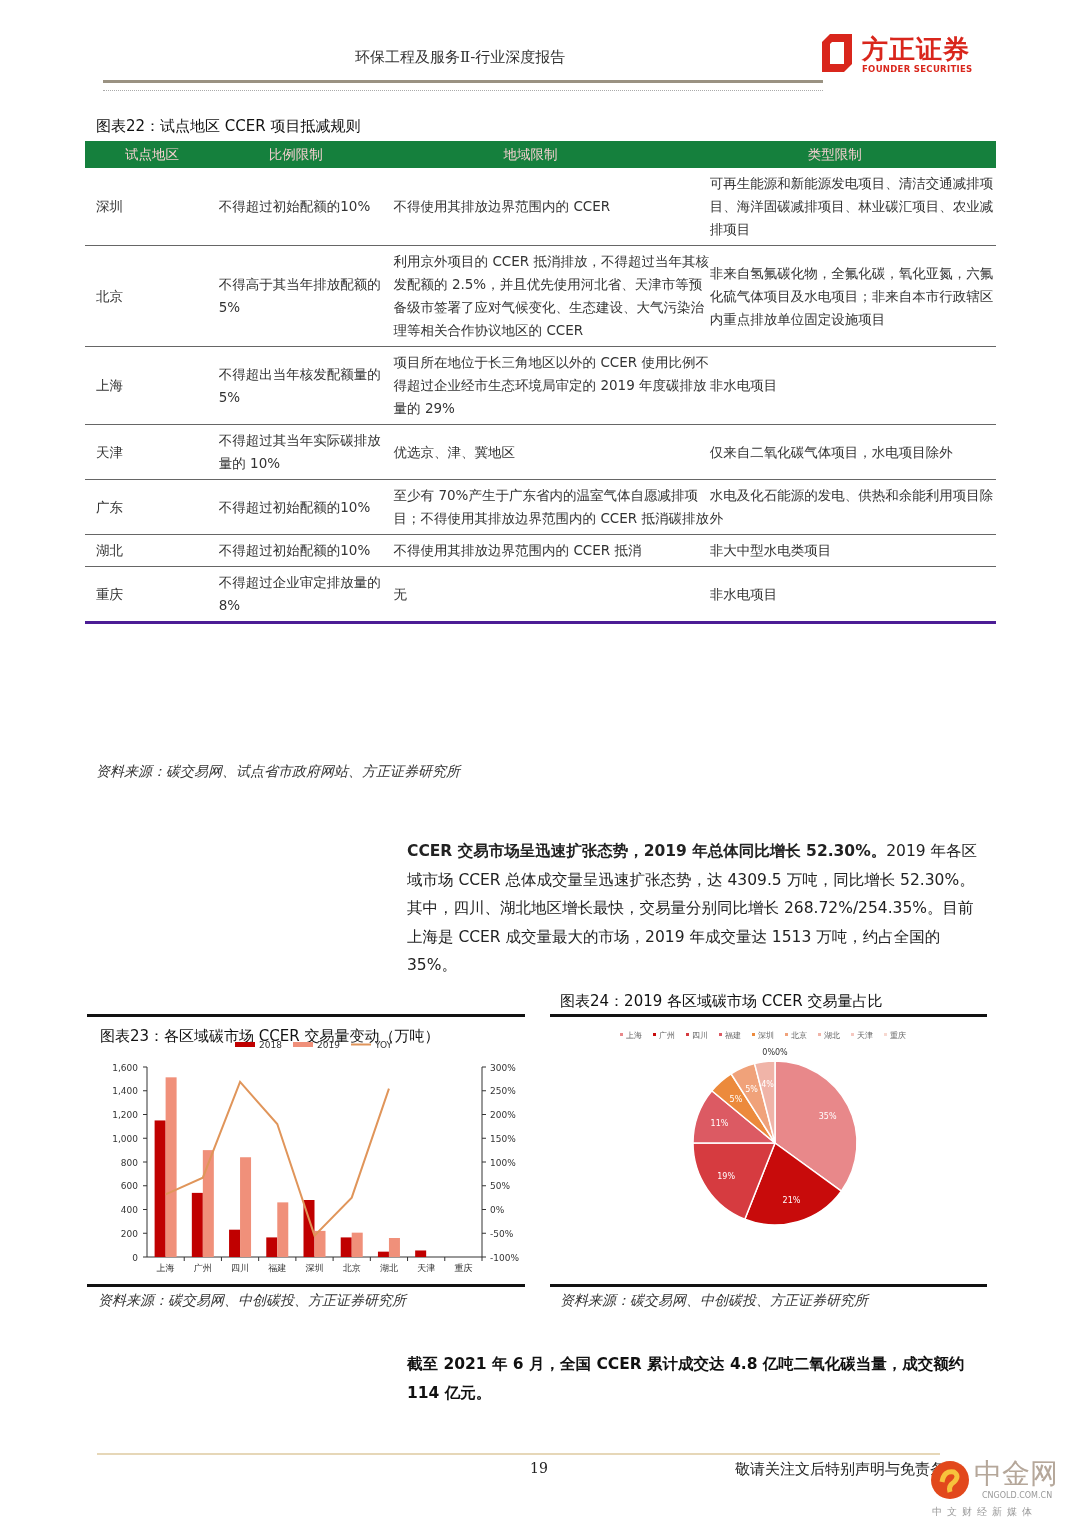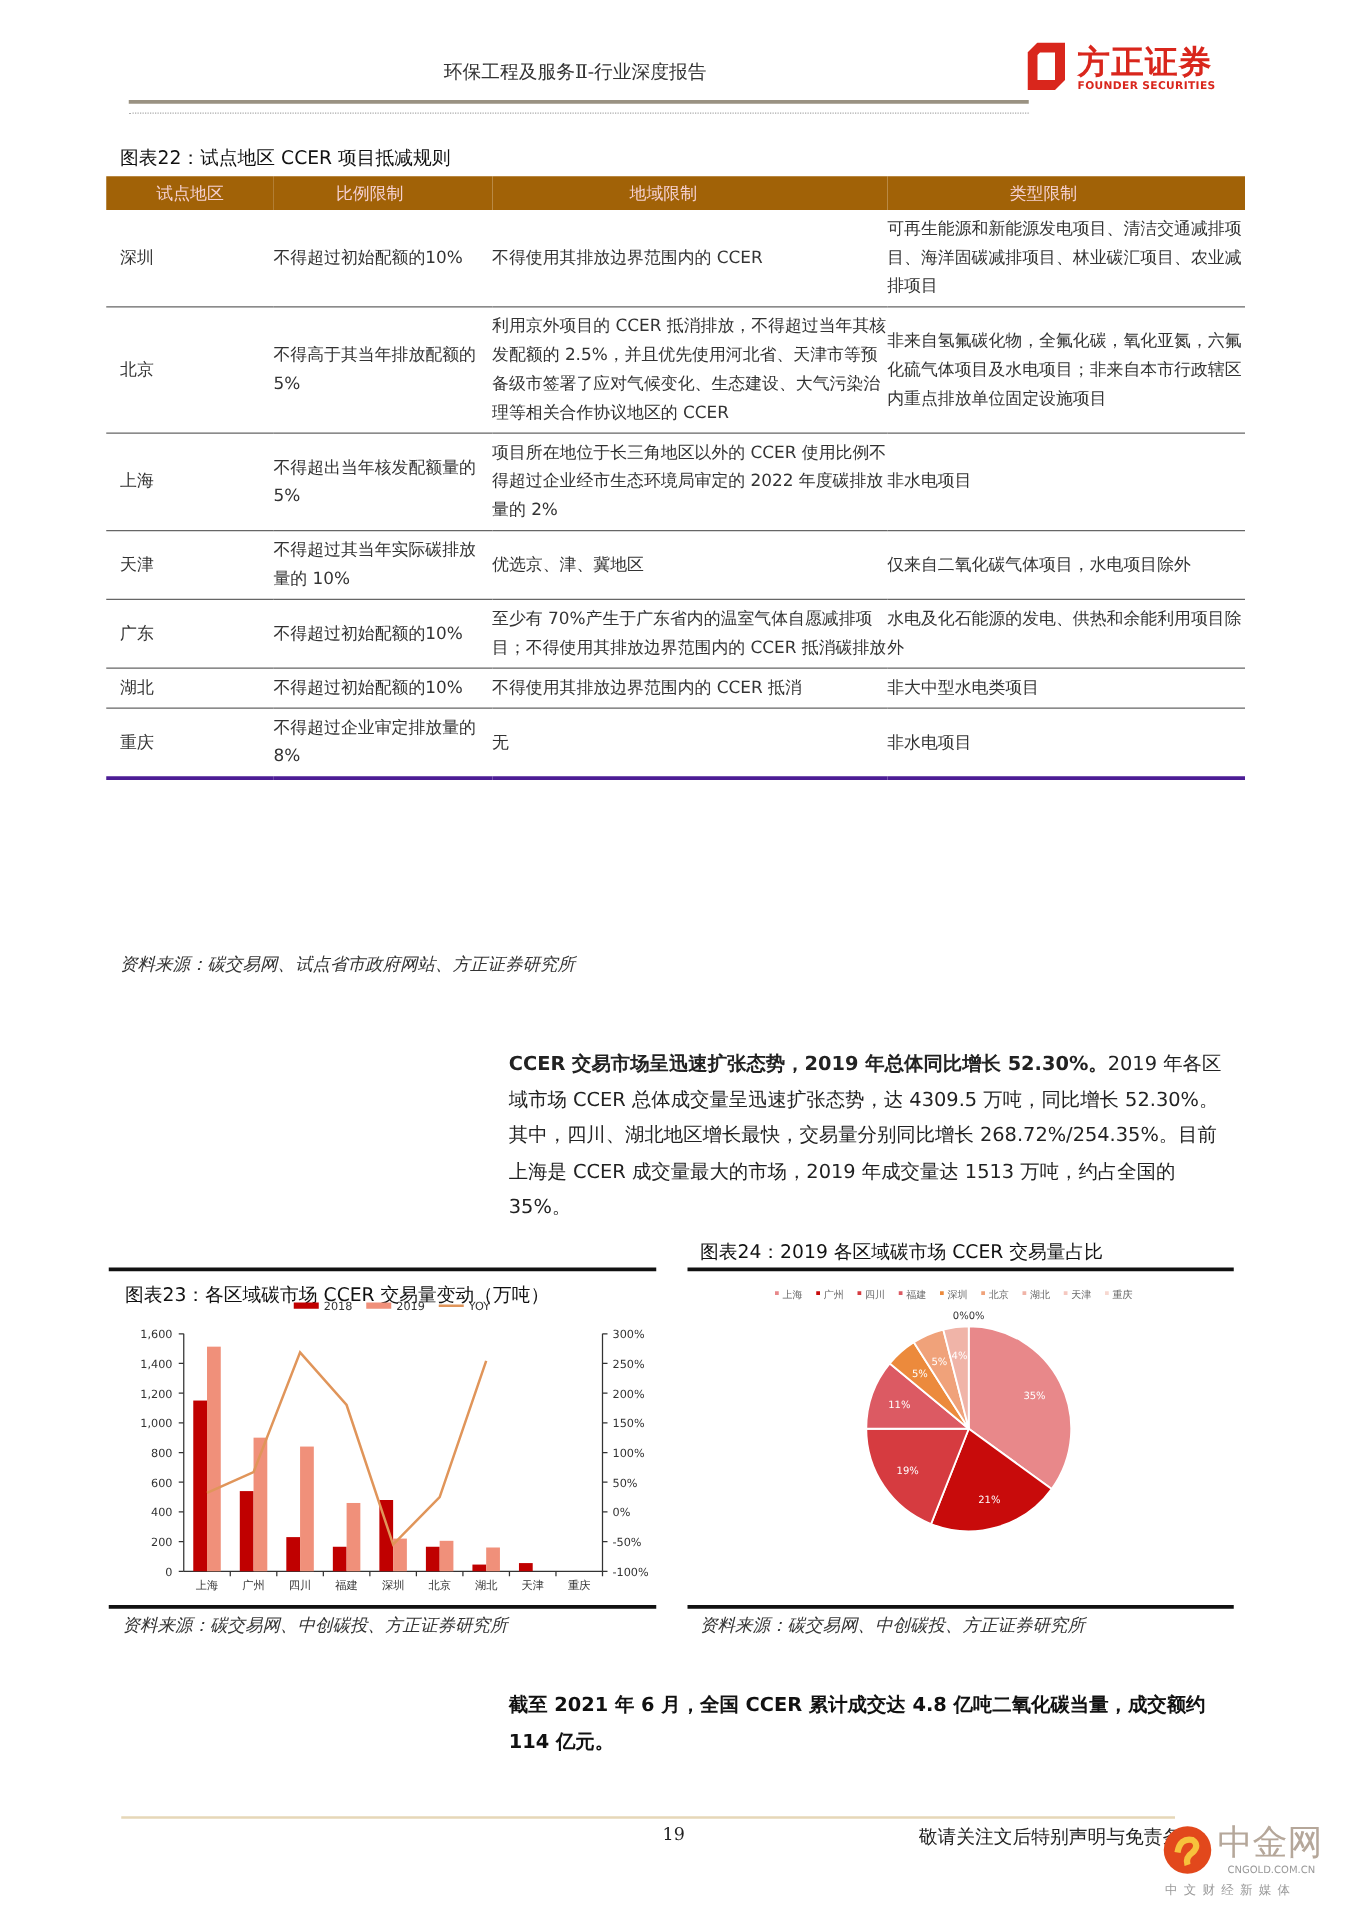--- a/index.html
+++ b/index.html
@@ -9,21 +9,21 @@
   .hdr-title{left:355px;top:48px;font-family:"DejaVu Serif",serif;font-size:15px;color:#333;}
   .hdr-line1{left:103px;top:80px;width:720px;height:3px;background:#9a9282;}
   .hdr-line2{left:103px;top:90px;width:720px;height:0;border-top:1px dotted #aaa;}
   .logo{left:822px;top:32px;width:160px;height:46px;}
   .logo-mark{position:absolute;left:0;top:2px;width:30px;height:38px;}
   .logo-cn{position:absolute;left:40px;top:0;font-size:26px;font-weight:bold;color:#d9261c;letter-spacing:1px;}
   .logo-en{position:absolute;left:40px;top:32px;font-size:8.5px;font-weight:bold;color:#d9261c;letter-spacing:0.3px;}
   
   .tbl-title{left:96px;top:117px;font-size:15px;color:#111;}
   table.rules{position:absolute;left:85px;top:141px;width:911px;border-collapse:collapse;font-size:13.5px;color:#333;}
-  table.rules th{background:#a16207;color:#f5d0d0;font-weight:normal;height:27px;text-align:left;padding:0;}
+  table.rules th{background:#15803d;color:#f5d0d0;font-weight:normal;height:27px;text-align:left;padding:0;}
   table.rules td{border-bottom:1.5px solid #666;vertical-align:middle;padding:4px 0;line-height:23px;}
   table.rules tr:last-child td{border-bottom:3px solid #4c1d95;}
   .c1{width:135px;padding-left:11px !important;}
   .c2{width:182px;}
   .c3{width:305px;}
   .c4{width:278px;}
   th.c1{padding-left:40px !important;}
   th.c2{padding-left:50px !important;font-family:Liberation Serif, serif;}
   th.c3{padding-left:110px !important;}
   th.c4{padding-left:98px !important;}
@@ -73,21 +73,21 @@
       </tr>
       <tr>
         <td class="c1">北京</td>
         <td class="c2">不得高于其当年排放配额的 5%</td>
         <td class="c3">利用京外项目的 CCER 抵消排放，不得超过当年其核发配额的 2.5%，并且优先使用河北省、天津市等预备级市签署了应对气候变化、生态建设、大气污染治理等相关合作协议地区的 CCER</td>
         <td class="c4">非来自氢氟碳化物，全氟化碳，氧化亚氮，六氟化硫气体项目及水电项目；非来自本市行政辖区内重点排放单位固定设施项目</td>
       </tr>
       <tr>
         <td class="c1">上海</td>
         <td class="c2">不得超出当年核发配额量的 5%</td>
-        <td class="c3">项目所在地位于长三角地区以外的 CCER 使用比例不得超过企业经市生态环境局审定的 2022 年度碳排放量的 2%</td>
+        <td class="c3">项目所在地位于长三角地区以外的 CCER 使用比例不得超过企业经市生态环境局审定的 2019 年度碳排放量的 29%</td>
         <td class="c4">非水电项目</td>
       </tr>
       <tr>
         <td class="c1">天津</td>
         <td class="c2">不得超过其当年实际碳排放量的 10%</td>
         <td class="c3">优选京、津、冀地区</td>
         <td class="c4">仅来自二氧化碳气体项目，水电项目除外</td>
       </tr>
       <tr>
         <td class="c1">广东</td>

